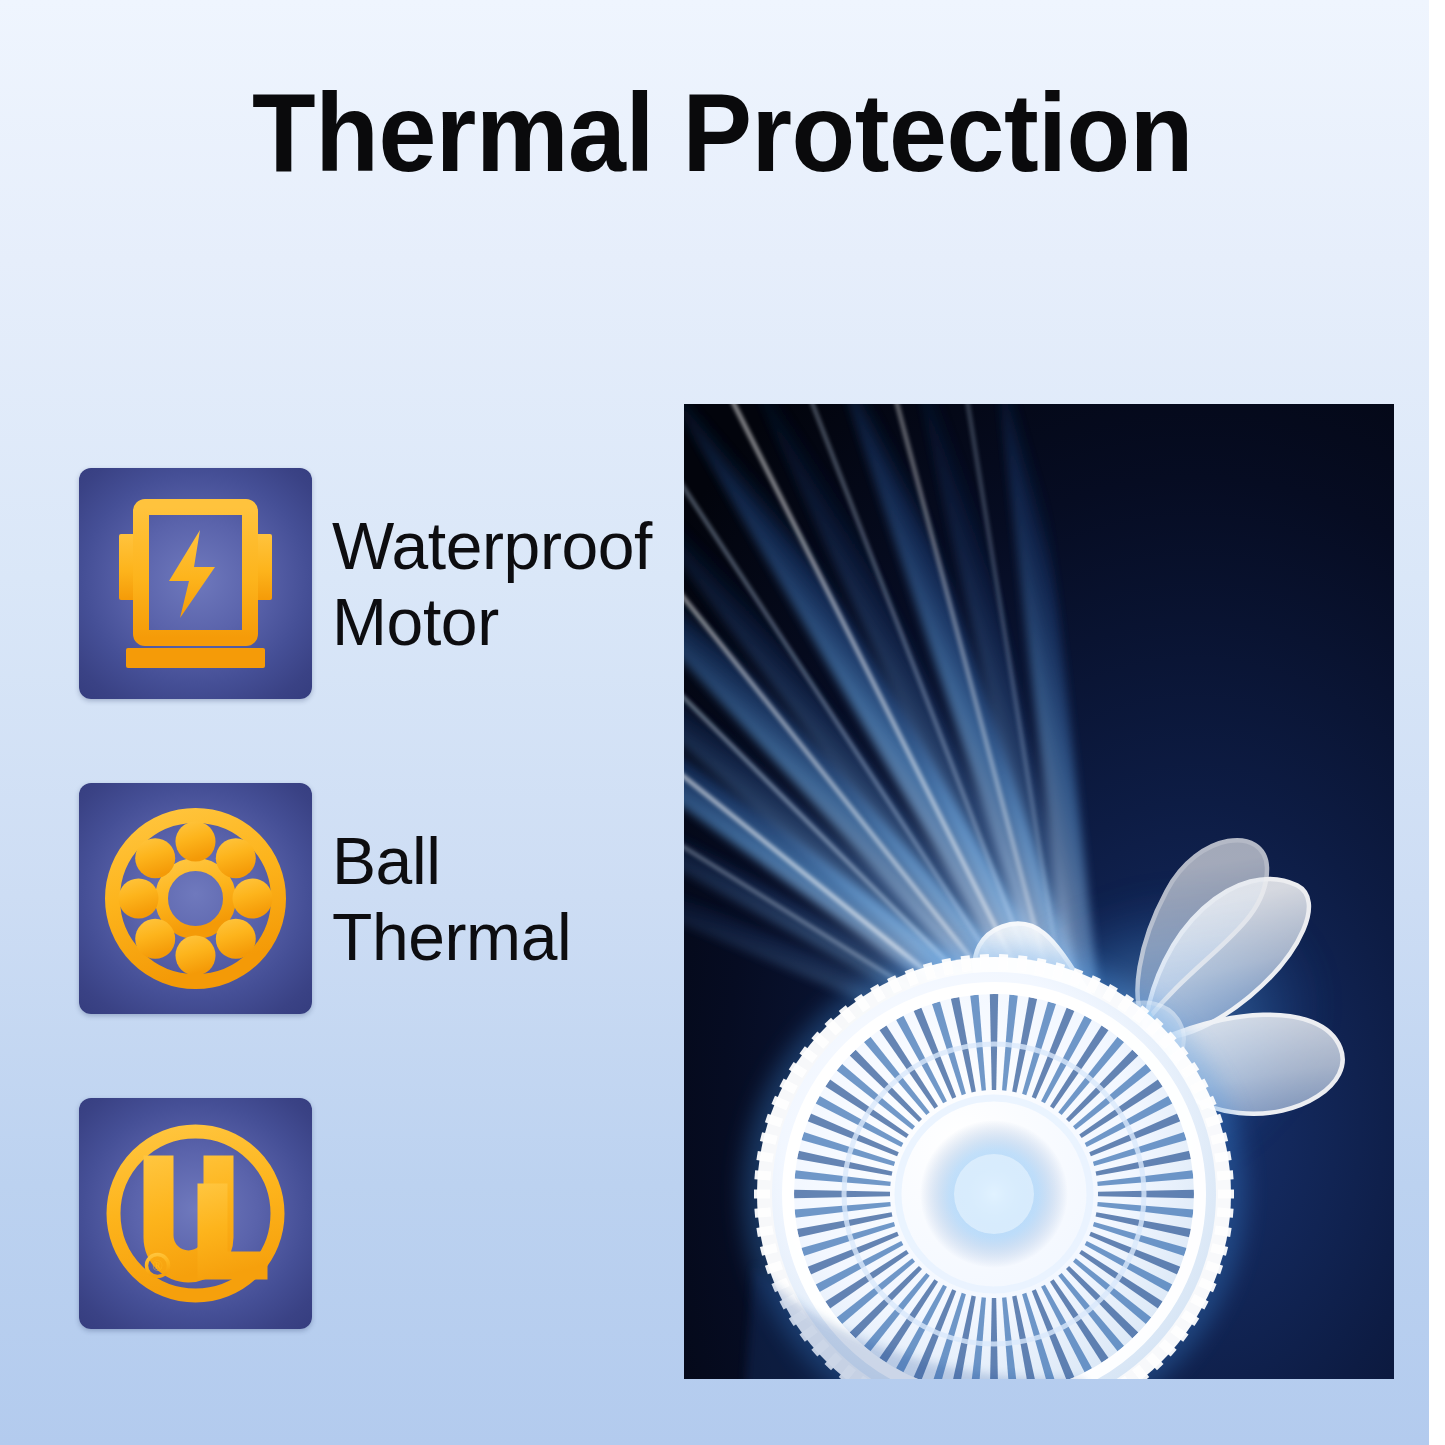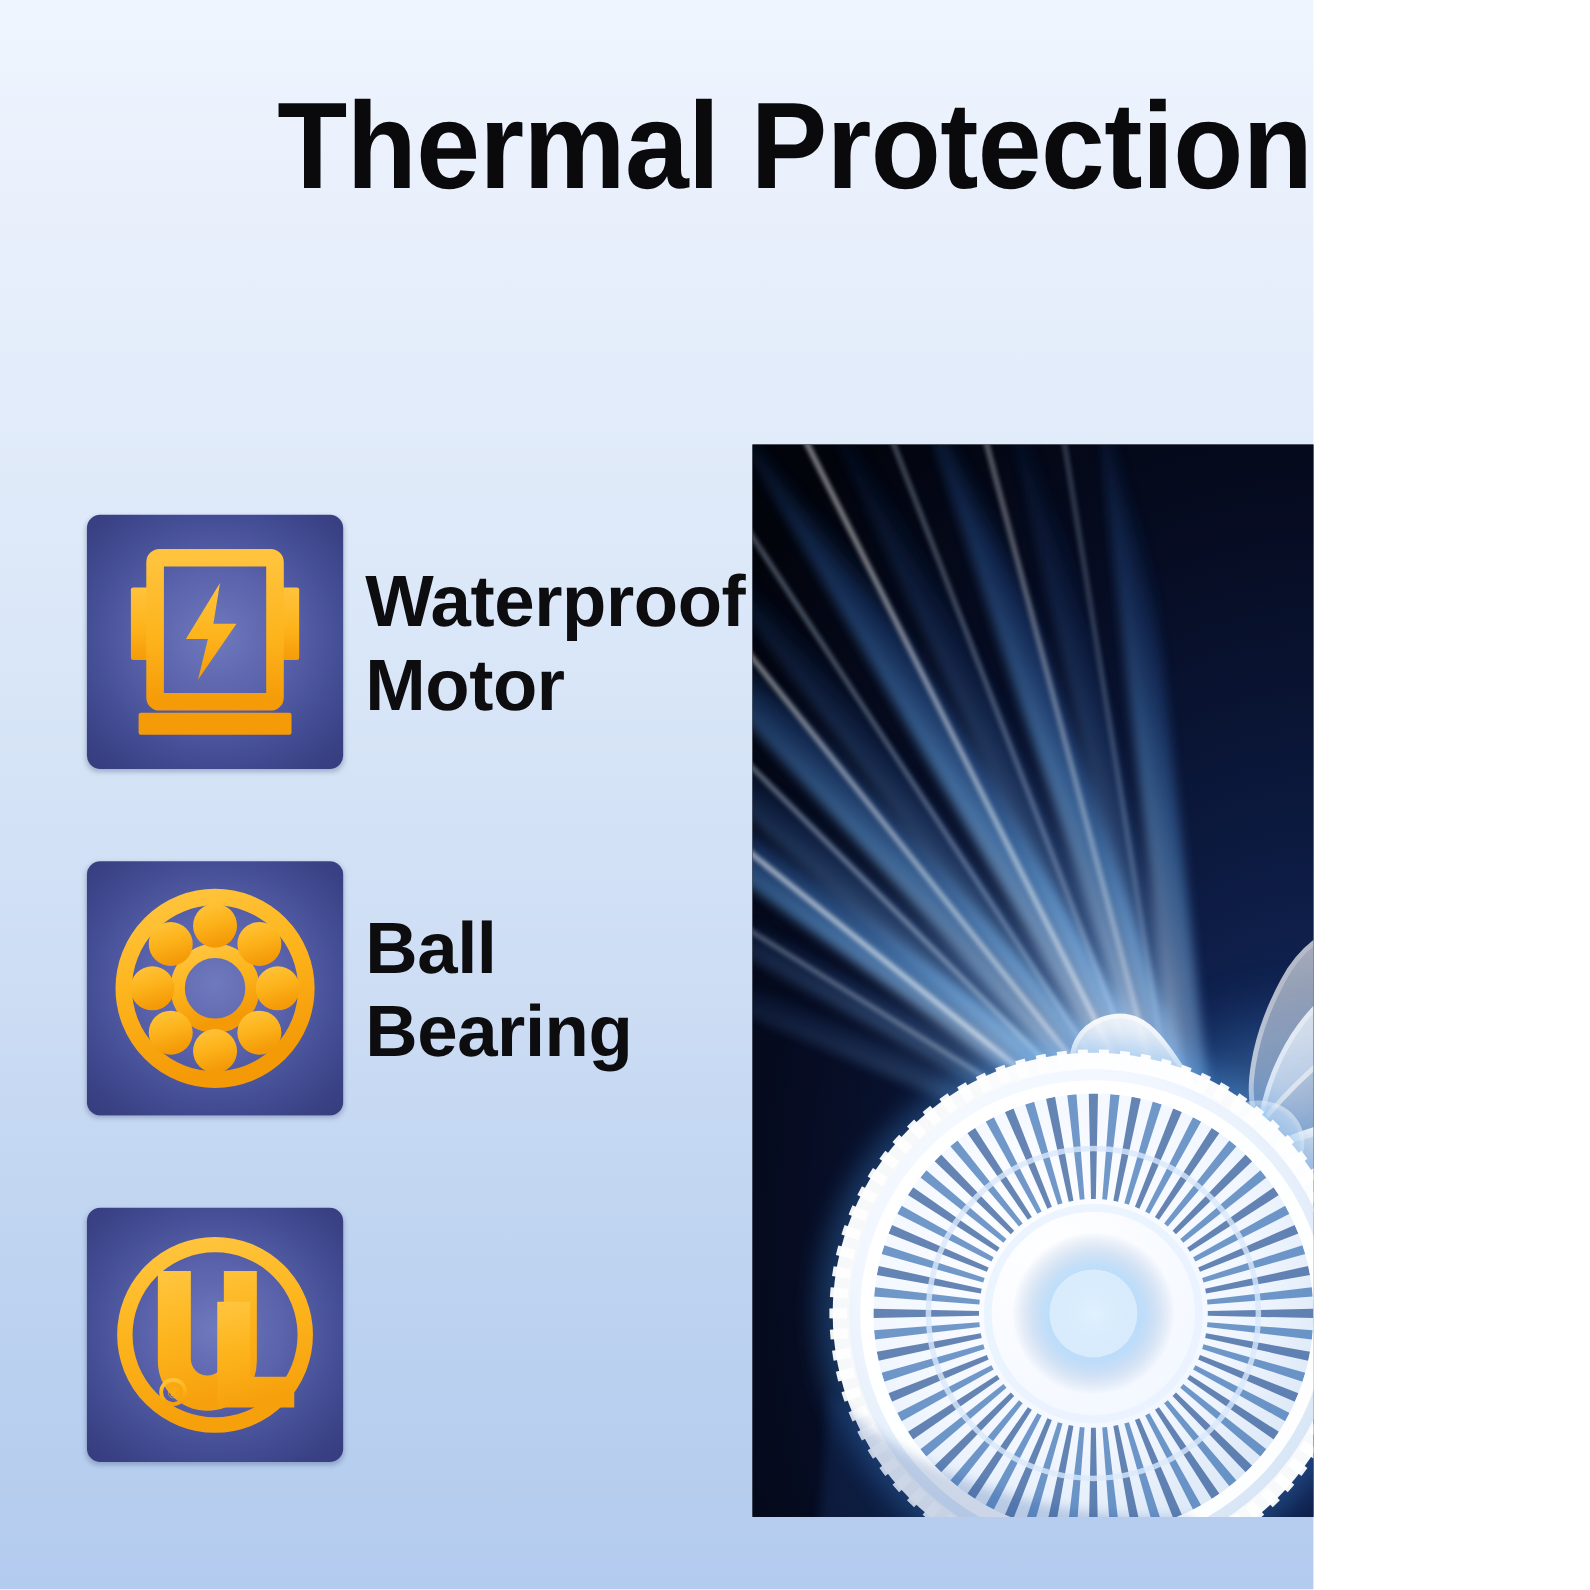--- a/index.html
+++ b/index.html
@@ -8,21 +8,21 @@
   }
   body {
     width: 1445px;
     height: 1445px;
     overflow: hidden;
     font-family: "Liberation Sans", "DejaVu Sans", sans-serif;
   }
 
   #page {
     position: relative;
-    width: 1194px;
+    width: 1429px;
     height: 1445px;
     background: linear-gradient(to bottom, #eff5fe 0%, #e6eefb 18%, #dae7f8 40%, #cdddf4 62%, #bcd2f0 82%, #b3cbee 100%);
     overflow: hidden;
   }
 
   
   #title {
     position: absolute;
     left: 0;
     top: 76px;
@@ -71,21 +71,21 @@
   }
 
   .feature-label {
     position: absolute;
     left: 253px;
     top: 50%;
     transform: translateY(-50%);
     font-size: 66px;
     line-height: 1.16;
     color: #0d0d10;
-    font-weight: 700;
+    font-weight: 400;
     letter-spacing: -0.4px;
     white-space: pre-line;
   }
 
   
   #photo {
     position: absolute;
     left: 684px;
     top: 404px;
     width: 710px;
@@ -151,21 +151,21 @@
             <circle cx="57" cy="0" r="20" fill="url(#org2)"></circle>
             <circle cx="40.3" cy="40.3" r="20" fill="url(#org2)"></circle>
             <circle cx="0" cy="57" r="20" fill="url(#org2)"></circle>
             <circle cx="-40.3" cy="40.3" r="20" fill="url(#org2)"></circle>
             <circle cx="-57" cy="0" r="20" fill="url(#org2)"></circle>
             <circle cx="-40.3" cy="-40.3" r="20" fill="url(#org2)"></circle>
           </g>
         </svg>
       </div>
       <div class="feature-label">Ball
-Bearing</div>
+Thermal</div>
     </div>
 
     <div class="feature-row">
       <div class="icon-tile">
         <svg viewBox="0 0 233 231">
           <defs>
             <linearGradient id="org3" x1="0" y1="0" x2="0.2" y2="1">
               <stop offset="0" stop-color="#ffc640"></stop>
               <stop offset="0.5" stop-color="#fdb41c"></stop>
               <stop offset="1" stop-color="#f6a00c"></stop>

